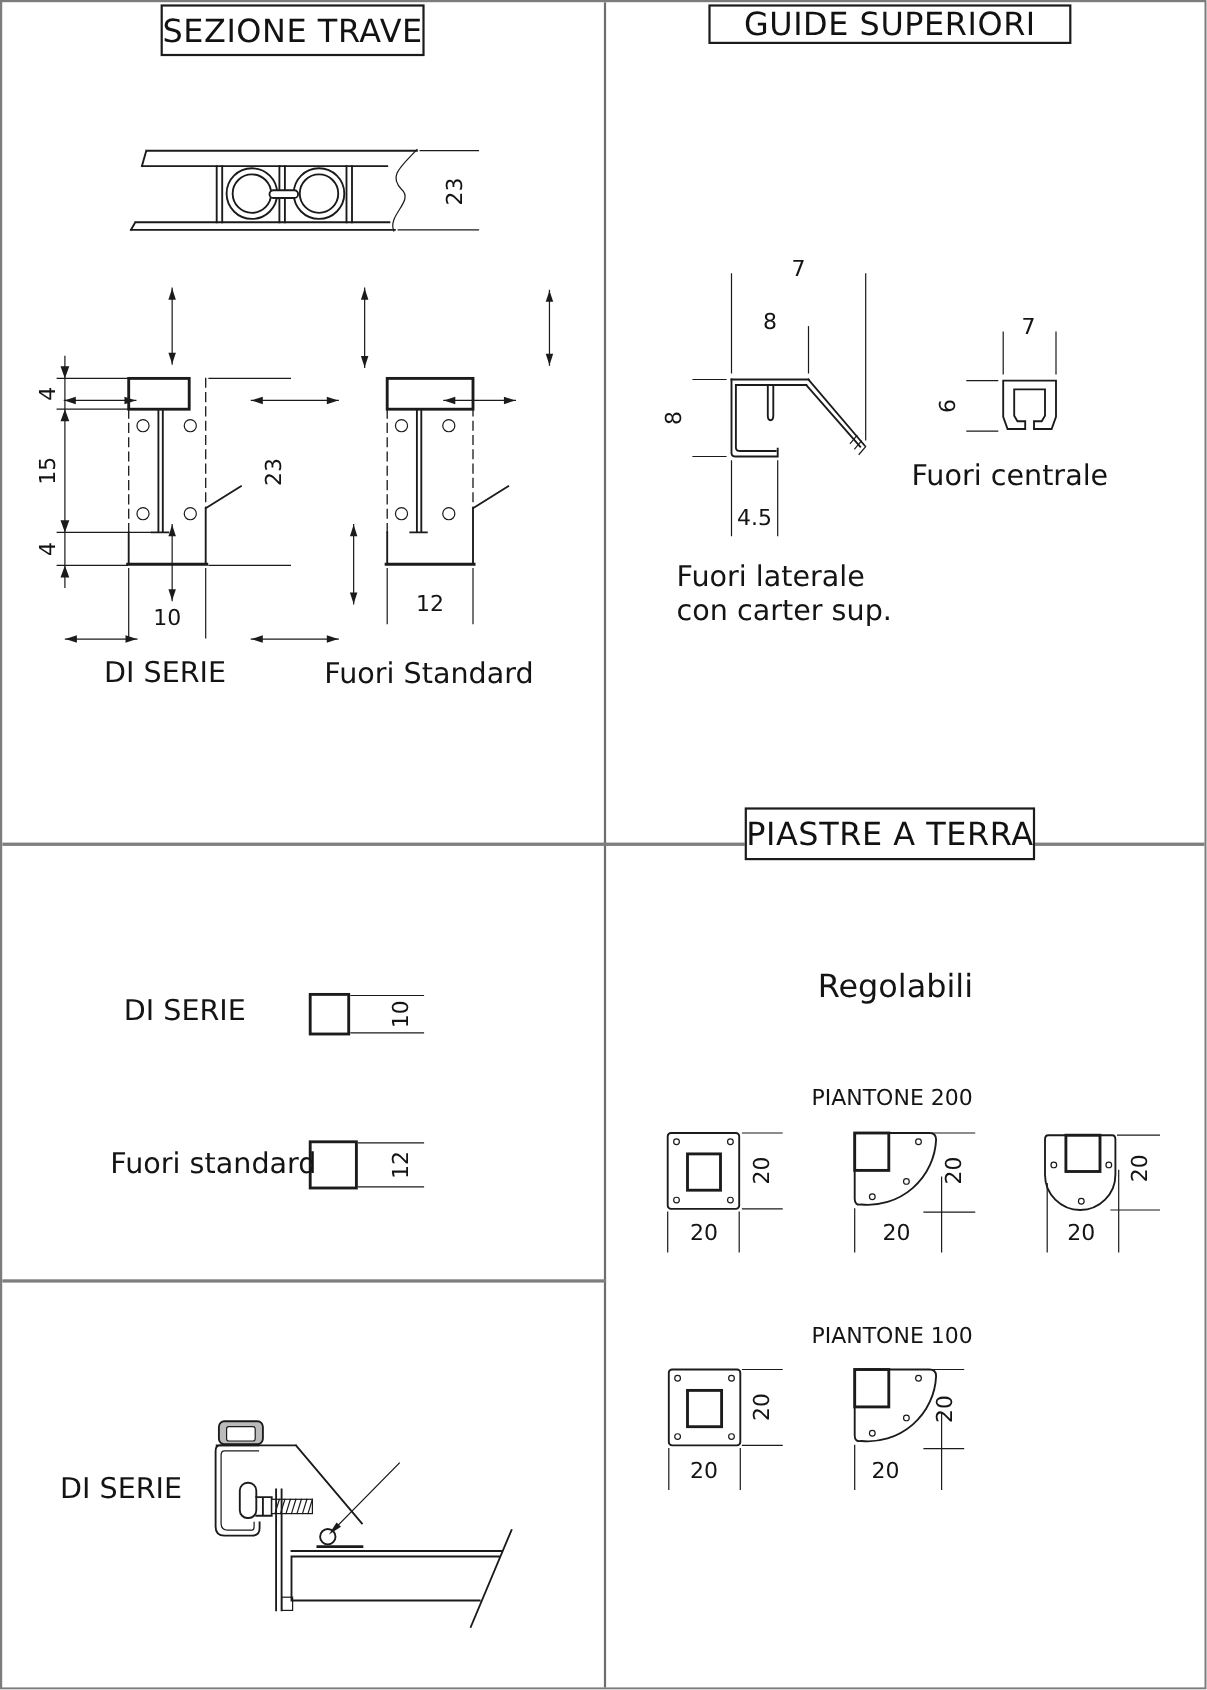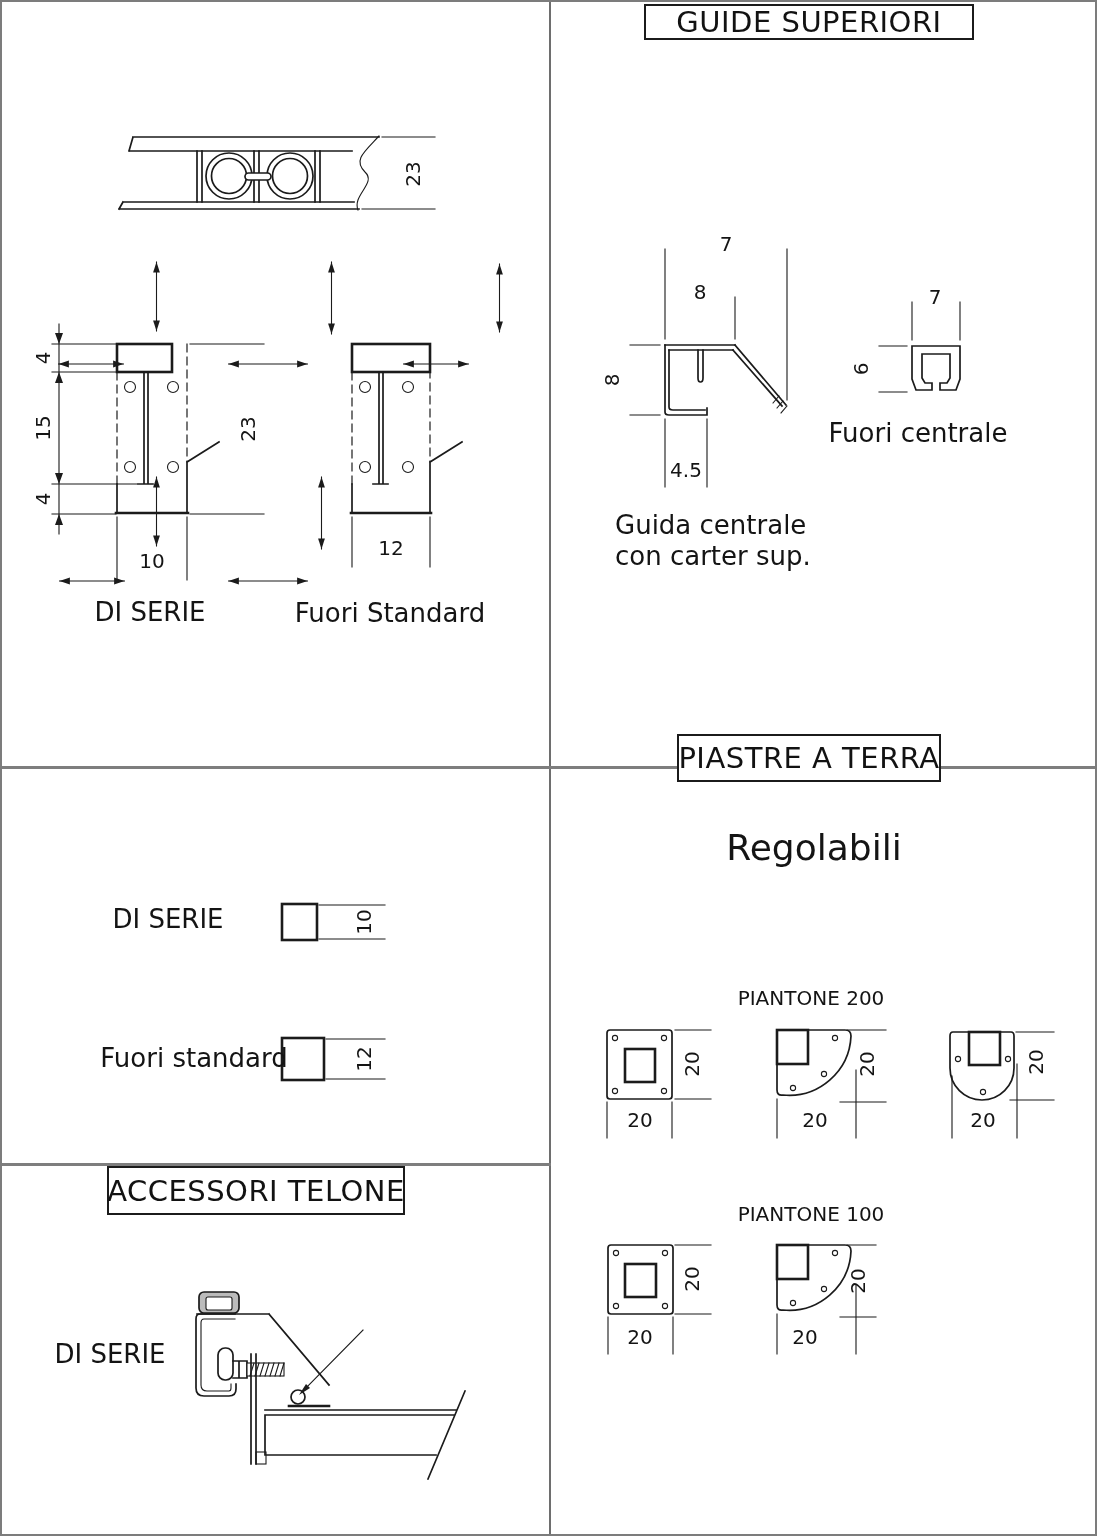--- a/index.html
+++ b/index.html
@@ -200,34 +200,34 @@
       <path class="thk" d="M287,1404 L327,1404"></path>
       <path class="thn" d="M361,1328 L301,1389"></path>
       <path style="fill:#1b1b1b;stroke:none" d="M297,1393 L308,1386 L304,1382 Z"></path>
     </g>
   </svg>
 
   <div class="div-v"></div>
   <div class="div-h"></div>
   <div class="div-h2"></div>
 
+  <div class="titlebox" style="left:144px;top:2px;width:240px;height:47px">SEZIONE TRAVE</div>
   <div class="titlebox" style="left:642px;top:2px;width:330px;height:36px">GUIDE SUPERIORI</div>
   <div class="titlebox" style="left:675px;top:732px;width:264px;height:48px">PIASTRE A TERRA</div>
-  <div class="titlebox" style="left:105px;top:1164px;width:298px;height:49px">ACCESSORI TELONE</div>
 
   <div class="lbl" style="left:148px;top:610px">DI SERIE</div>
   <div class="lbl" style="left:388px;top:611px">Fuori Standard</div>
 
   <div class="block" style="left:613px;top:508px">
-    <div>Guida centrale</div>
+    <div>Fuori laterale</div>
     <div>con carter sup.</div>
   </div>
   <div class="lbl" style="left:916px;top:431px">Fuori centrale</div>
 
-  <div class="lbl" style="left:812px;top:845px;font-size:36px">Regolabili</div>
+  <div class="lbl" style="left:812px;top:894px;font-size:29px">Regolabili</div>
   <div class="lbl small" style="left:809px;top:996px">PIANTONE 200</div>
   <div class="lbl small" style="left:809px;top:1212px">PIANTONE 100</div>
 
   <div class="lbl" style="left:166px;top:917px">DI SERIE</div>
   <div class="lbl" style="left:192px;top:1056px">Fuori standard</div>
 
   <div class="lbl" style="left:108px;top:1352px">DI SERIE</div>
 
   <div class="dim v" style="left:411px;top:172px">23</div>
   <div class="dim v" style="left:41px;top:356px">4</div>

